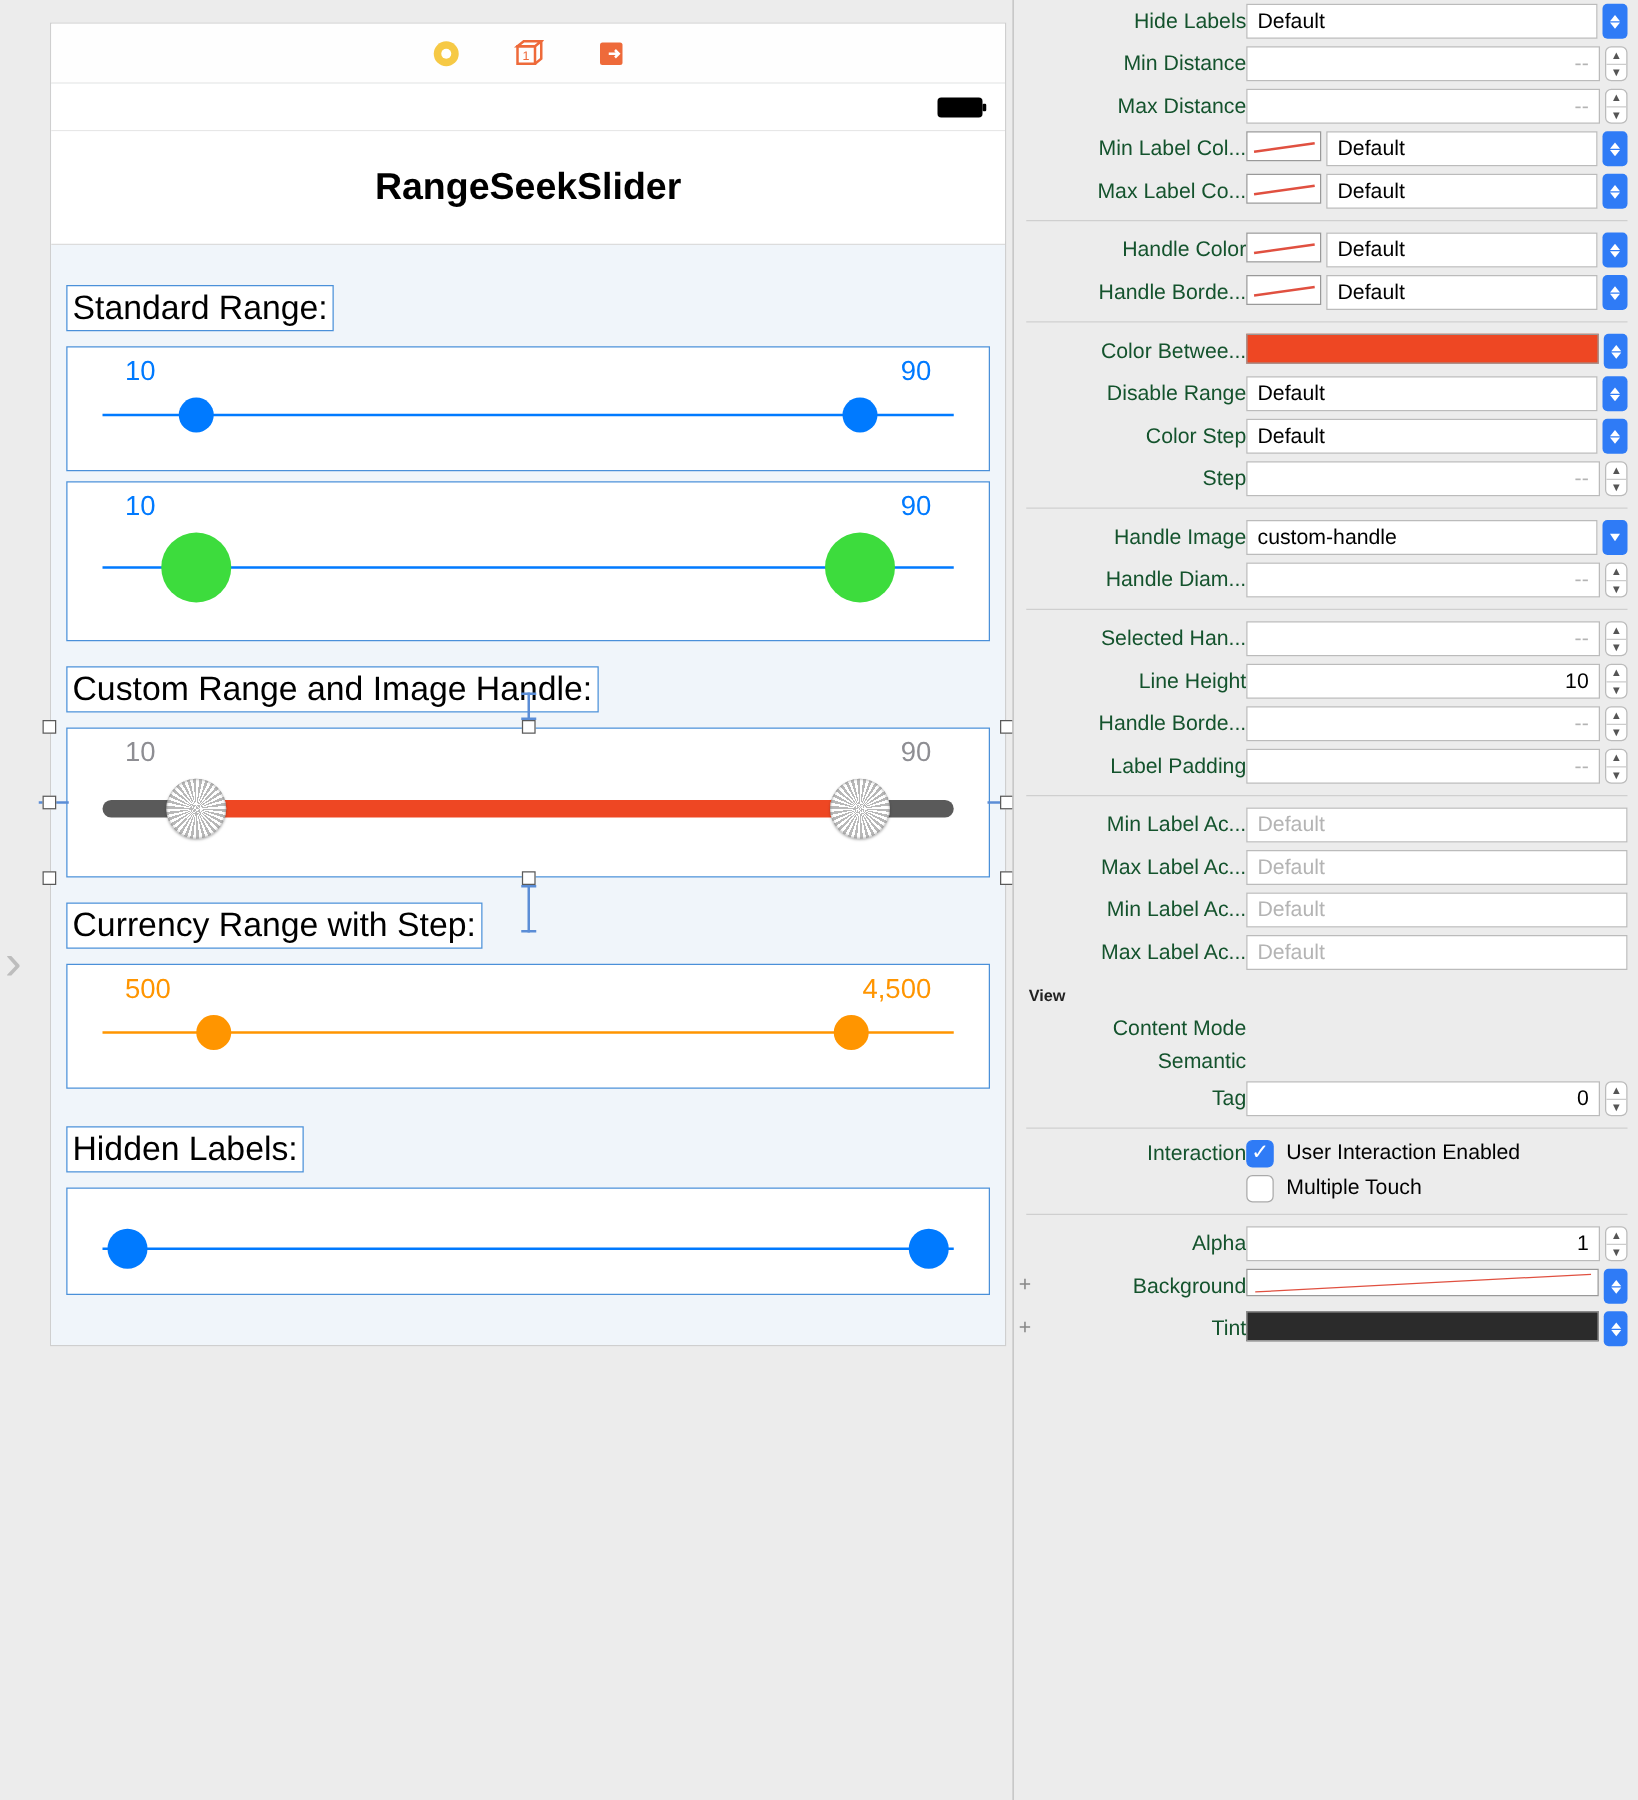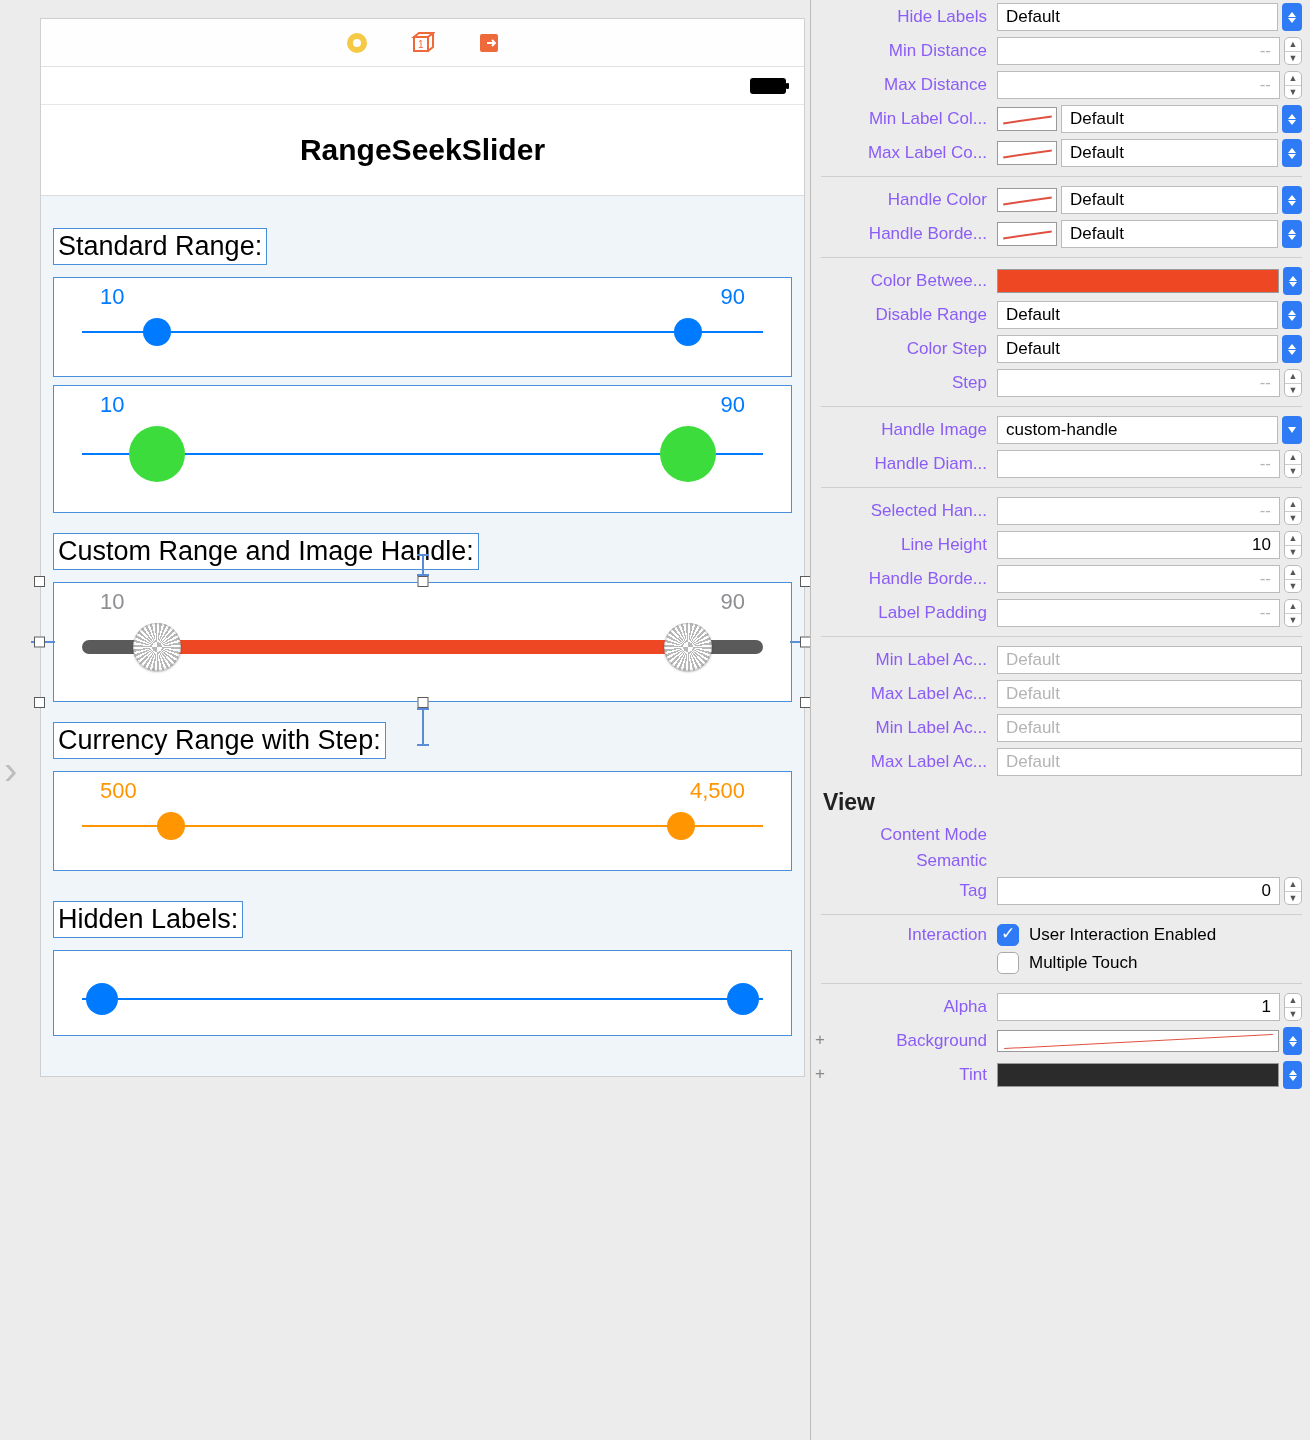--- a/index.html
+++ b/index.html
@@ -209,30 +209,28 @@
     font-size: 17px;
   }
   .insp-row {
     display: flex;
     align-items: center;
     padding: 3px 8px 3px 0;
   }
   .insp-label {
     width: 186px;
     text-align: right;
-    padding-right: 10px;
-    color: #8b5cf6;
+    color: #14532d;
     white-space: nowrap;
     overflow: hidden;
     text-overflow: ellipsis;
   }
   .insp-control {
     flex: 1;
     display: flex;
-    align-items: center;
     gap: 4px;
   }
   .popup {
     flex: 1;
     height: 28px;
     background: #fff;
     border: 1px solid #bbb;
     border-radius: 0;
     display: flex;
     align-items: center;
@@ -313,21 +311,21 @@
     align-items: center;
     padding: 0 8px;
     font-size: 17px;
   }
   .textfield .ph { color: #b4b4b4; }
 
   .divider { height:1px; background:#cfcfcf; margin: 6px 8px 6px 10px; }
 
   .section-header {
     font-weight: 600;
-    font-size: 23px;
+    font-size: 13px;
     padding: 10px 0 6px 12px;
     color: #222;
   }
   .checkbox {
     width: 22px; height: 22px;
     border-radius: 5px;
     border: 1px solid #aaa;
     background: #fff;
   }
   .checkbox.checked {

